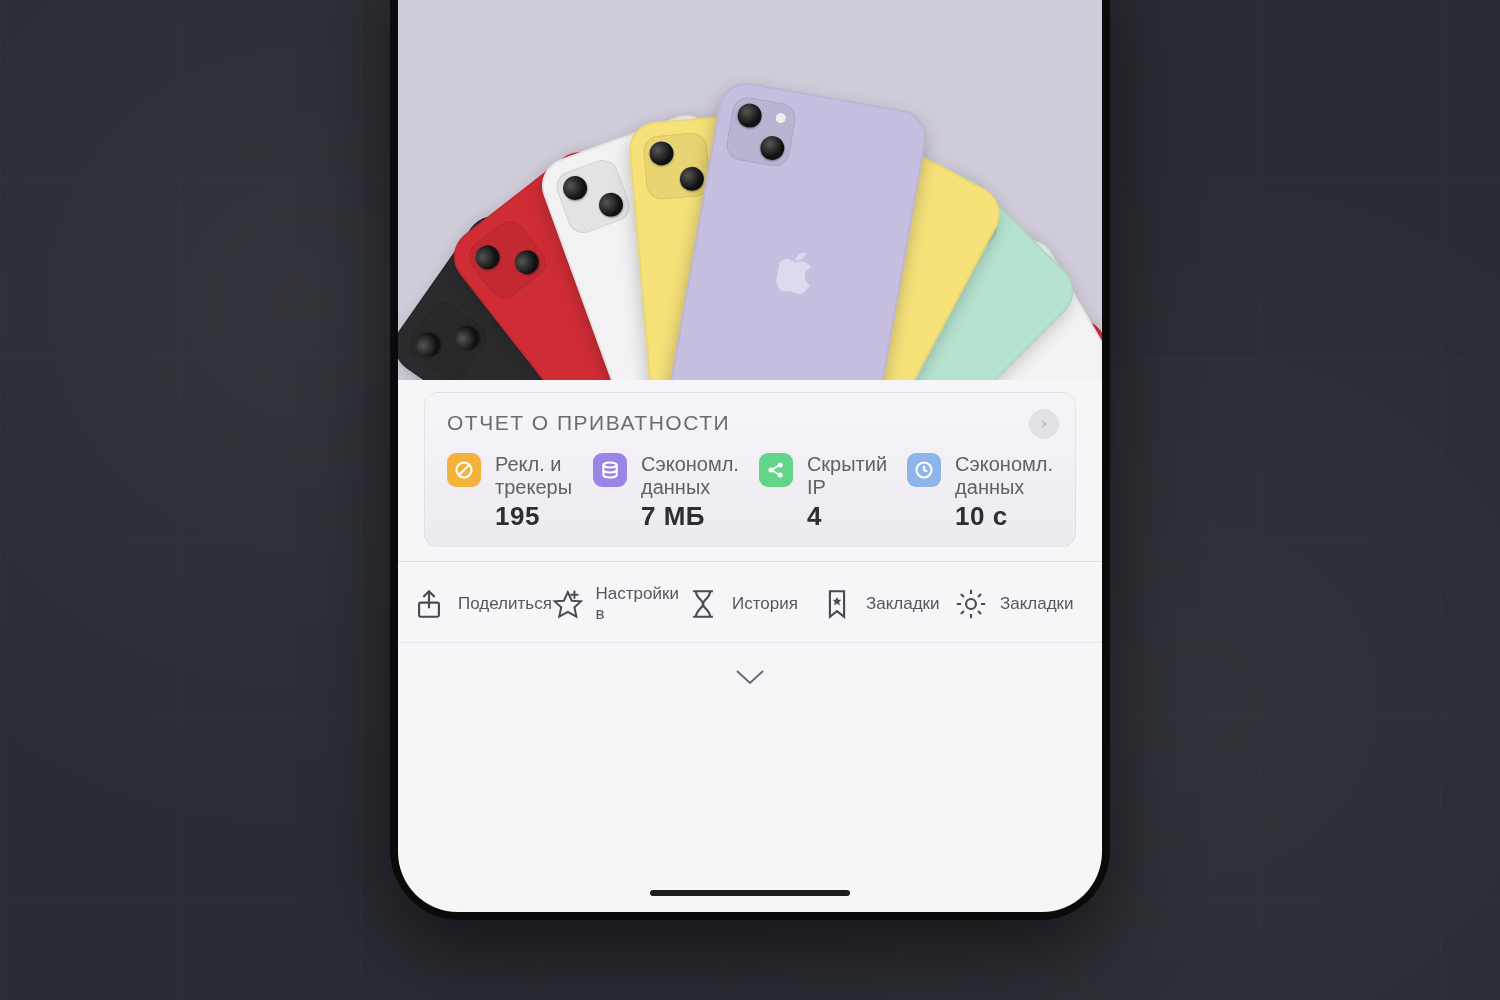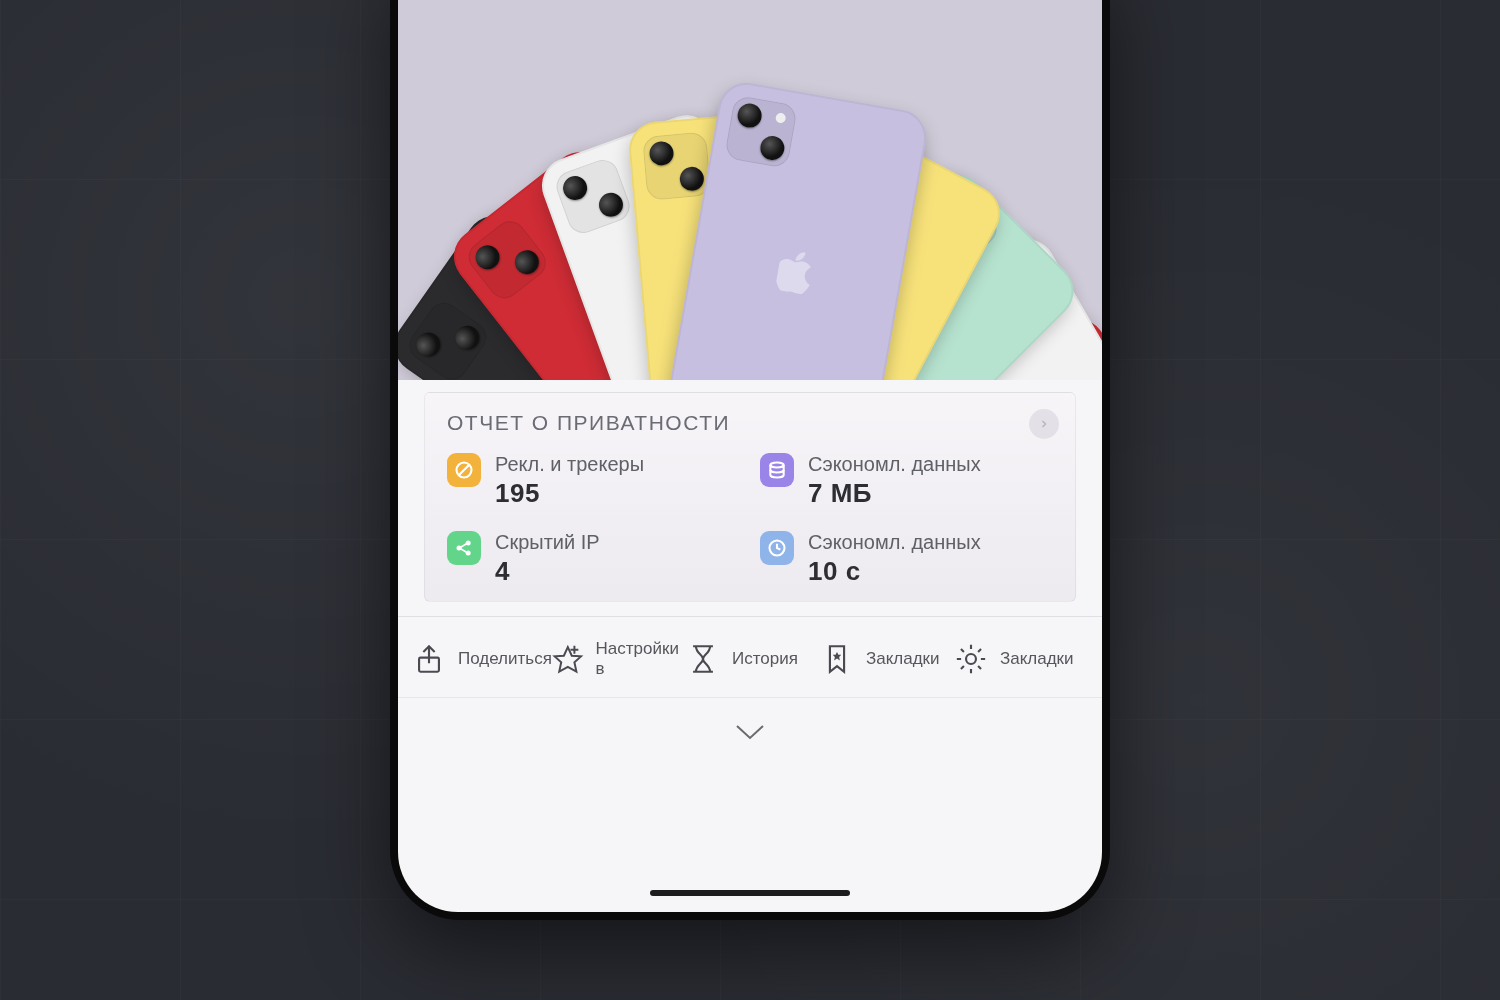--- a/index.html
+++ b/index.html
@@ -88,41 +88,41 @@
   .c-yellow2{ background:#f7e27a; transform: translate(-50%,-50%) rotate(28deg);  z-index:6;}
   .c-white2 { background:#f2f2f2; transform: translate(-50%,-50%) rotate(60deg);  z-index:5;}
   .c-red2   { background:#cf2c35; transform: translate(-50%,-50%) rotate(75deg);  z-index:4;}
   .c-front  { background:#c7bfe0; transform: translate(-50%,-50%) rotate(10deg);  z-index:10; width:210px; height:370px;}
 
   
   .panel {
     margin: 12px 26px 14px 26px;
     background: linear-gradient(#f7f5f8,#edeaf0);
     border: 1px solid rgba(0,0,0,0.05);
-    border-radius: 6px;
+    border-radius: 14px;
     padding: 18px 22px 14px 22px;
     position: relative;
   }
   .panel-title {
     font-size: 21px;
     letter-spacing: 1.5px;
     color: #6b6b73;
     font-weight: 500;
     margin-bottom: 18px;
   }
   .panel-arrow {
     position: absolute; top: 16px; right: 16px;
     width: 30px; height: 30px; border-radius: 50%;
     background: #e3e1e7;
     display:flex; align-items:center; justify-content:center;
     color:#b8b6bd;
   }
   .grid {
     display: grid;
-    grid-template-columns: 1fr 1fr;
+    grid-template-columns: 1fr 1fr 1fr 1fr;
     row-gap: 22px;
     column-gap: 20px;
   }
   .stat { display: flex; align-items: flex-start; gap: 14px; }
   .ic {
     width: 34px; height: 34px; border-radius: 9px;
     display:flex; align-items:center; justify-content:center;
     color: #fff; font-size: 18px; flex-shrink: 0;
   }
   .ic-orange { background:#f3b23b; }

